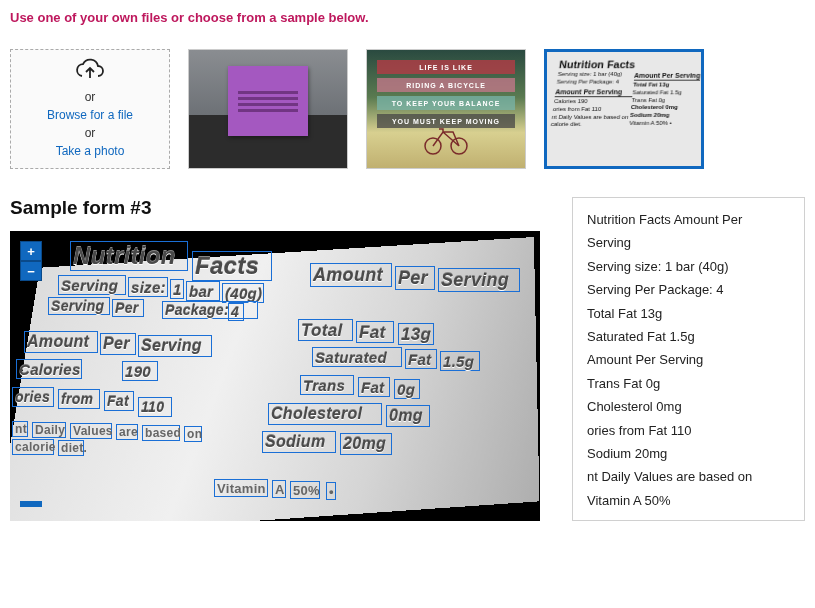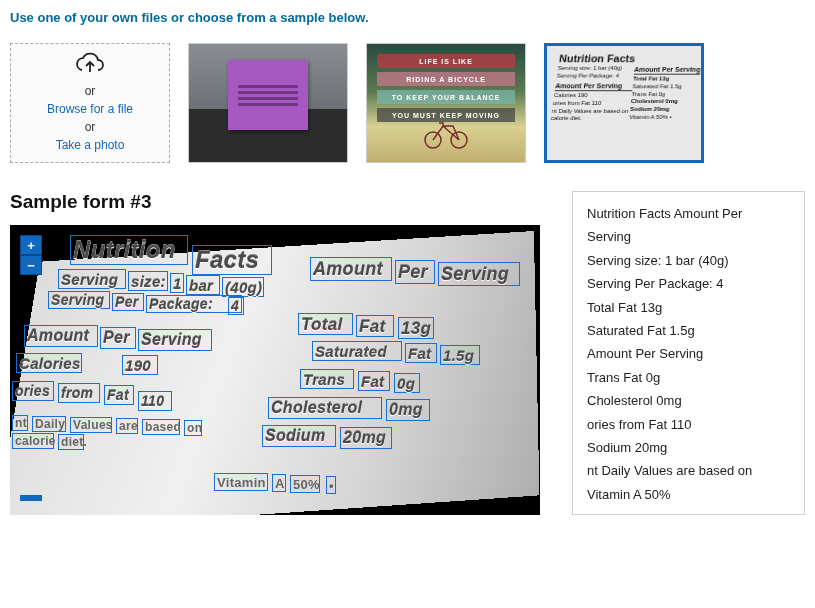--- a/index.html
+++ b/index.html
@@ -1,17 +1,17 @@
 <!DOCTYPE html>
 <html><head>
 <meta charset="utf-8">
 <style>
 * { box-sizing: border-box; margin: 0; padding: 0; }
 body { font-family: "Segoe UI", Arial, sans-serif; padding: 10px 10px 20px 10px; width: 815px; background: #fff; color: #333; }
-.intro { font-size: 13px; font-weight: 600; color: #0369a1; margin-bottom: 18px; }
+.intro { font-size: 13px; font-weight: 600; color: #be185d; margin-bottom: 24px; }
 .cards { display: flex; gap: 18px; margin-bottom: 28px; }
 .card { width: 160px; height: 120px; position: relative; }
 .dropzone { border: 1.5px dashed #aaa; display: flex; flex-direction: column; align-items: center; justify-content: center; font-size: 12px; color: #333; background: #fafafa; padding: 4px; }
 .dropzone .link { color: #1068bf; cursor: pointer; }
 .dropzone svg { margin-bottom: 6px; }
 .dropzone div { line-height: 1.5; text-align: center; }
 .sample { border: 1px solid #ccc; overflow: hidden; cursor: pointer; }
 .sample.selected { border: 3px solid #1068bf; }
 .s1 { display: flex; align-items: center; justify-content: center; background: linear-gradient(180deg,#8a8d91 0%, #6d7176 55%, #2c2c2c 55%, #2c2c2c 100%); }
 .s1-note { width: 80px; height: 70px; background: #a458c0; transform: translateY(-8px); display:flex; flex-direction:column; align-items:center; justify-content:center; gap:3px; box-shadow: 1px 2px 4px rgba(0,0,0,0.4); }
@@ -124,21 +124,21 @@
         <div id="words">
             <div class="det-word" style="left: 60px; top: 10px; width: 118px; height: 30px; font-size: 24px;">Nutrition</div>
             <div class="det-word" style="left: 182px; top: 20px; width: 80px; height: 30px; font-size: 24px;">Facts</div>
             <div class="det-word" style="left: 48px; top: 44px; width: 68px; height: 20px; font-size: 15px;">Serving</div>
             <div class="det-word" style="left: 118px; top: 46px; width: 40px; height: 20px; font-size: 15px;">size:</div>
             <div class="det-word" style="left: 160px; top: 48px; width: 14px; height: 20px; font-size: 15px;">1</div>
             <div class="det-word" style="left: 176px; top: 50px; width: 34px; height: 20px; font-size: 15px;">bar</div>
             <div class="det-word" style="left: 212px; top: 52px; width: 42px; height: 20px; font-size: 15px;">(40g)</div>
             <div class="det-word" style="left: 38px; top: 66px; width: 62px; height: 18px; font-size: 14px;">Serving</div>
             <div class="det-word" style="left: 102px; top: 68px; width: 32px; height: 18px; font-size: 14px;">Per</div>
-            <div class="det-word" style="left: 136px; top: 70px; width: 96px; height: 18px; font-size: 14px;">Package:</div>
+            <div class="det-word" style="left: 152px; top: 70px; width: 96px; height: 18px; font-size: 14px;">Package:</div>
             <div class="det-word" style="left: 218px; top: 72px; width: 16px; height: 18px; font-size: 14px;">4</div>
             <div class="det-word" style="left: 300px; top: 32px; width: 82px; height: 24px; font-size: 18px;">Amount</div>
             <div class="det-word" style="left: 385px; top: 35px; width: 40px; height: 24px; font-size: 18px;">Per</div>
             <div class="det-word" style="left: 428px; top: 37px; width: 82px; height: 24px; font-size: 18px;">Serving</div>
             <div class="det-word" style="left: 14px; top: 100px; width: 74px; height: 22px; font-size: 16px;">Amount</div>
             <div class="det-word" style="left: 90px; top: 102px; width: 36px; height: 22px; font-size: 16px;">Per</div>
             <div class="det-word" style="left: 128px; top: 104px; width: 74px; height: 22px; font-size: 16px;">Serving</div>
             <div class="det-word" style="left: 288px; top: 88px; width: 55px; height: 22px; font-size: 17px;">Total</div>
             <div class="det-word" style="left: 346px; top: 90px; width: 38px; height: 22px; font-size: 17px;">Fat</div>
             <div class="det-word" style="left: 388px; top: 92px; width: 36px; height: 22px; font-size: 17px;">13g</div>

